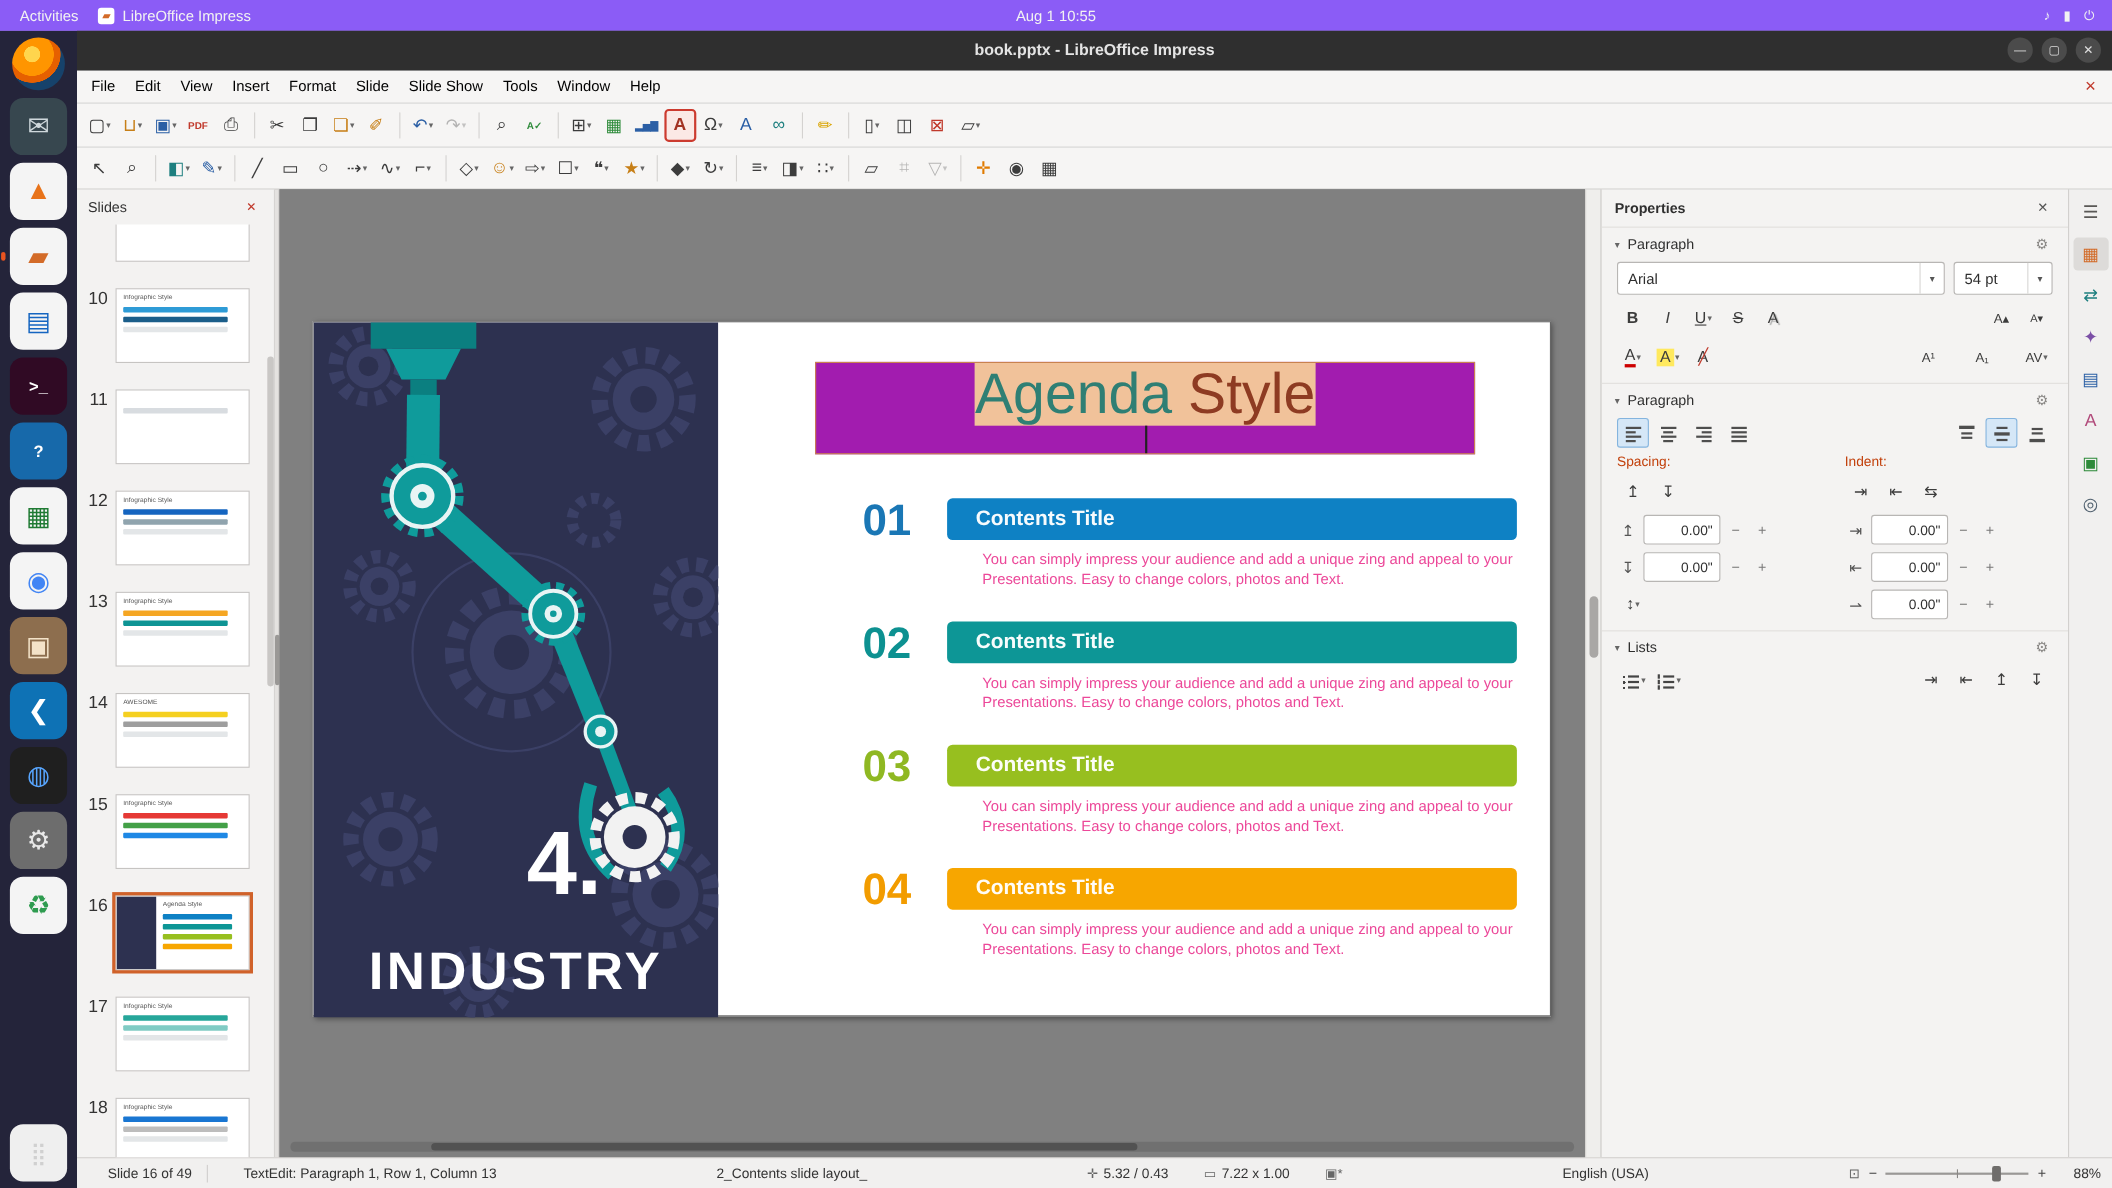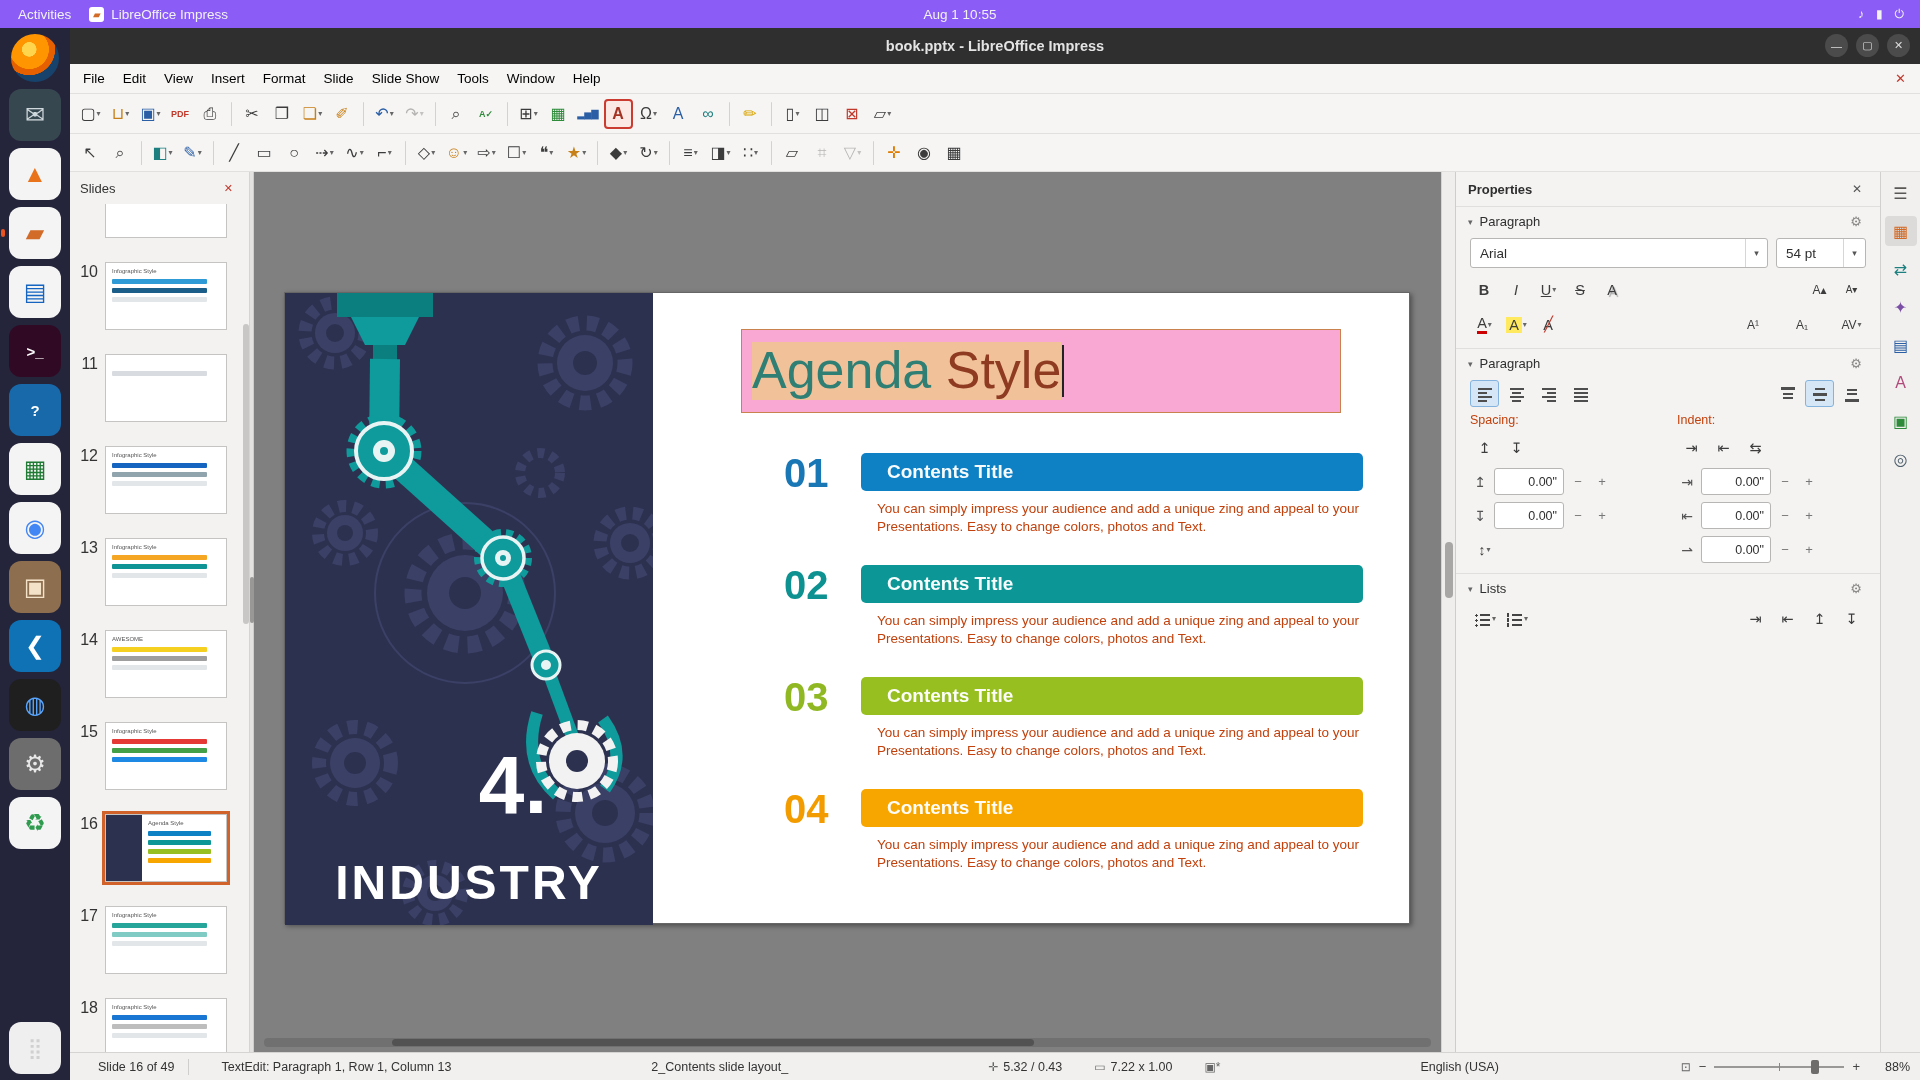--- a/index.html
+++ b/index.html
@@ -81,32 +81,32 @@
   .panesb { position:absolute; right:0; top:120px; width:6px; height:300px; background:#c9c7c5; border-radius:3px; }
 
   .vsplit { width:4px; background:#e4e2e0; border-right:1px solid #cfcdcb; flex:none; position:relative; }
   .vsplit .grip { position:absolute; top:46%; left:0; width:4px; height:46px; background:#9a9896; border-radius:2px; }
 
   
   .canvas { flex:1; background:#808080; position:relative; min-width:0; }
   .slide { position:absolute; left:30px; top:120px; width:1126px; height:632px; background:#fff;
     box-shadow:2px 2px 5px rgba(0,0,0,.4); border:1px solid #666; }
   .slide-left { position:absolute; left:0; top:0; width:368px; height:632px; }
-  .titlebox { position:absolute; left:456px; top:36px; width:600px; height:84px; background:#f9a8d4;
-    border:1.5px solid #c9824e; display:flex; align-items:center; padding:0 10px; }
+  .titlebox { position:absolute; left:456px; top:36px; width:600px; height:84px; background:#a21caf;
+    border:1.5px solid #c9824e; display:flex; align-items:center; padding:0 10px;flex-direction:column; }
   .titlesel { background:#f1c29a; display:inline-flex; align-items:baseline; font-size:52px; line-height:1.1; }
   .caret { display:inline-block; width:2px; height:52px; background:#222; margin-left:1px; }
   .content-rows { position:absolute; left:452px; top:160px; width:609px; display:flex;
     flex-direction:column; gap:29px; }
   .crow { display:flex; }
   .row-num { width:56px; margin-right:21px; font-size:40px; font-weight:800; line-height:40px; flex:none;margin-left:47px; }
   .row-main { flex:1; }
   .row-bar { height:38px; border-radius:5px; display:flex; align-items:center; padding-left:26px;
     color:rgba(255,255,255,.97); font-weight:bold; font-size:19px; }
-  .row-body { margin:9px 0 0 16px; font-size:13.5px; line-height:1.33; color:#c2410c; width:486px; }
+  .row-body { margin:9px 0 0 32px; font-size:13.5px; line-height:1.33; color:#ec4899; width:486px; }
 
   .hscroll { position:absolute; left:10px; right:10px; bottom:5px; height:9px; background:rgba(0,0,0,.12); border-radius:4px; }
   .hscroll .hthumb { position:absolute; left:11%; width:55%; top:1px; height:7px; background:#525252; border-radius:4px; }
 
   .vscroll { width:14px; background:#efeeec; border-left:1px solid #d6d4d2; flex:none; position:relative; }
   .vscroll .vthumb { position:absolute; left:3px; width:8px; top:42%; height:56px; background:#a9a7a5; border-radius:4px; }
 
   
   .props { width:425px; background:#f4f3f2; border-left:1px solid #cfcdcb; flex:none; font-size:13px;
     color:#2f2f2f; display:flex; flex-direction:column; overflow:hidden; }

